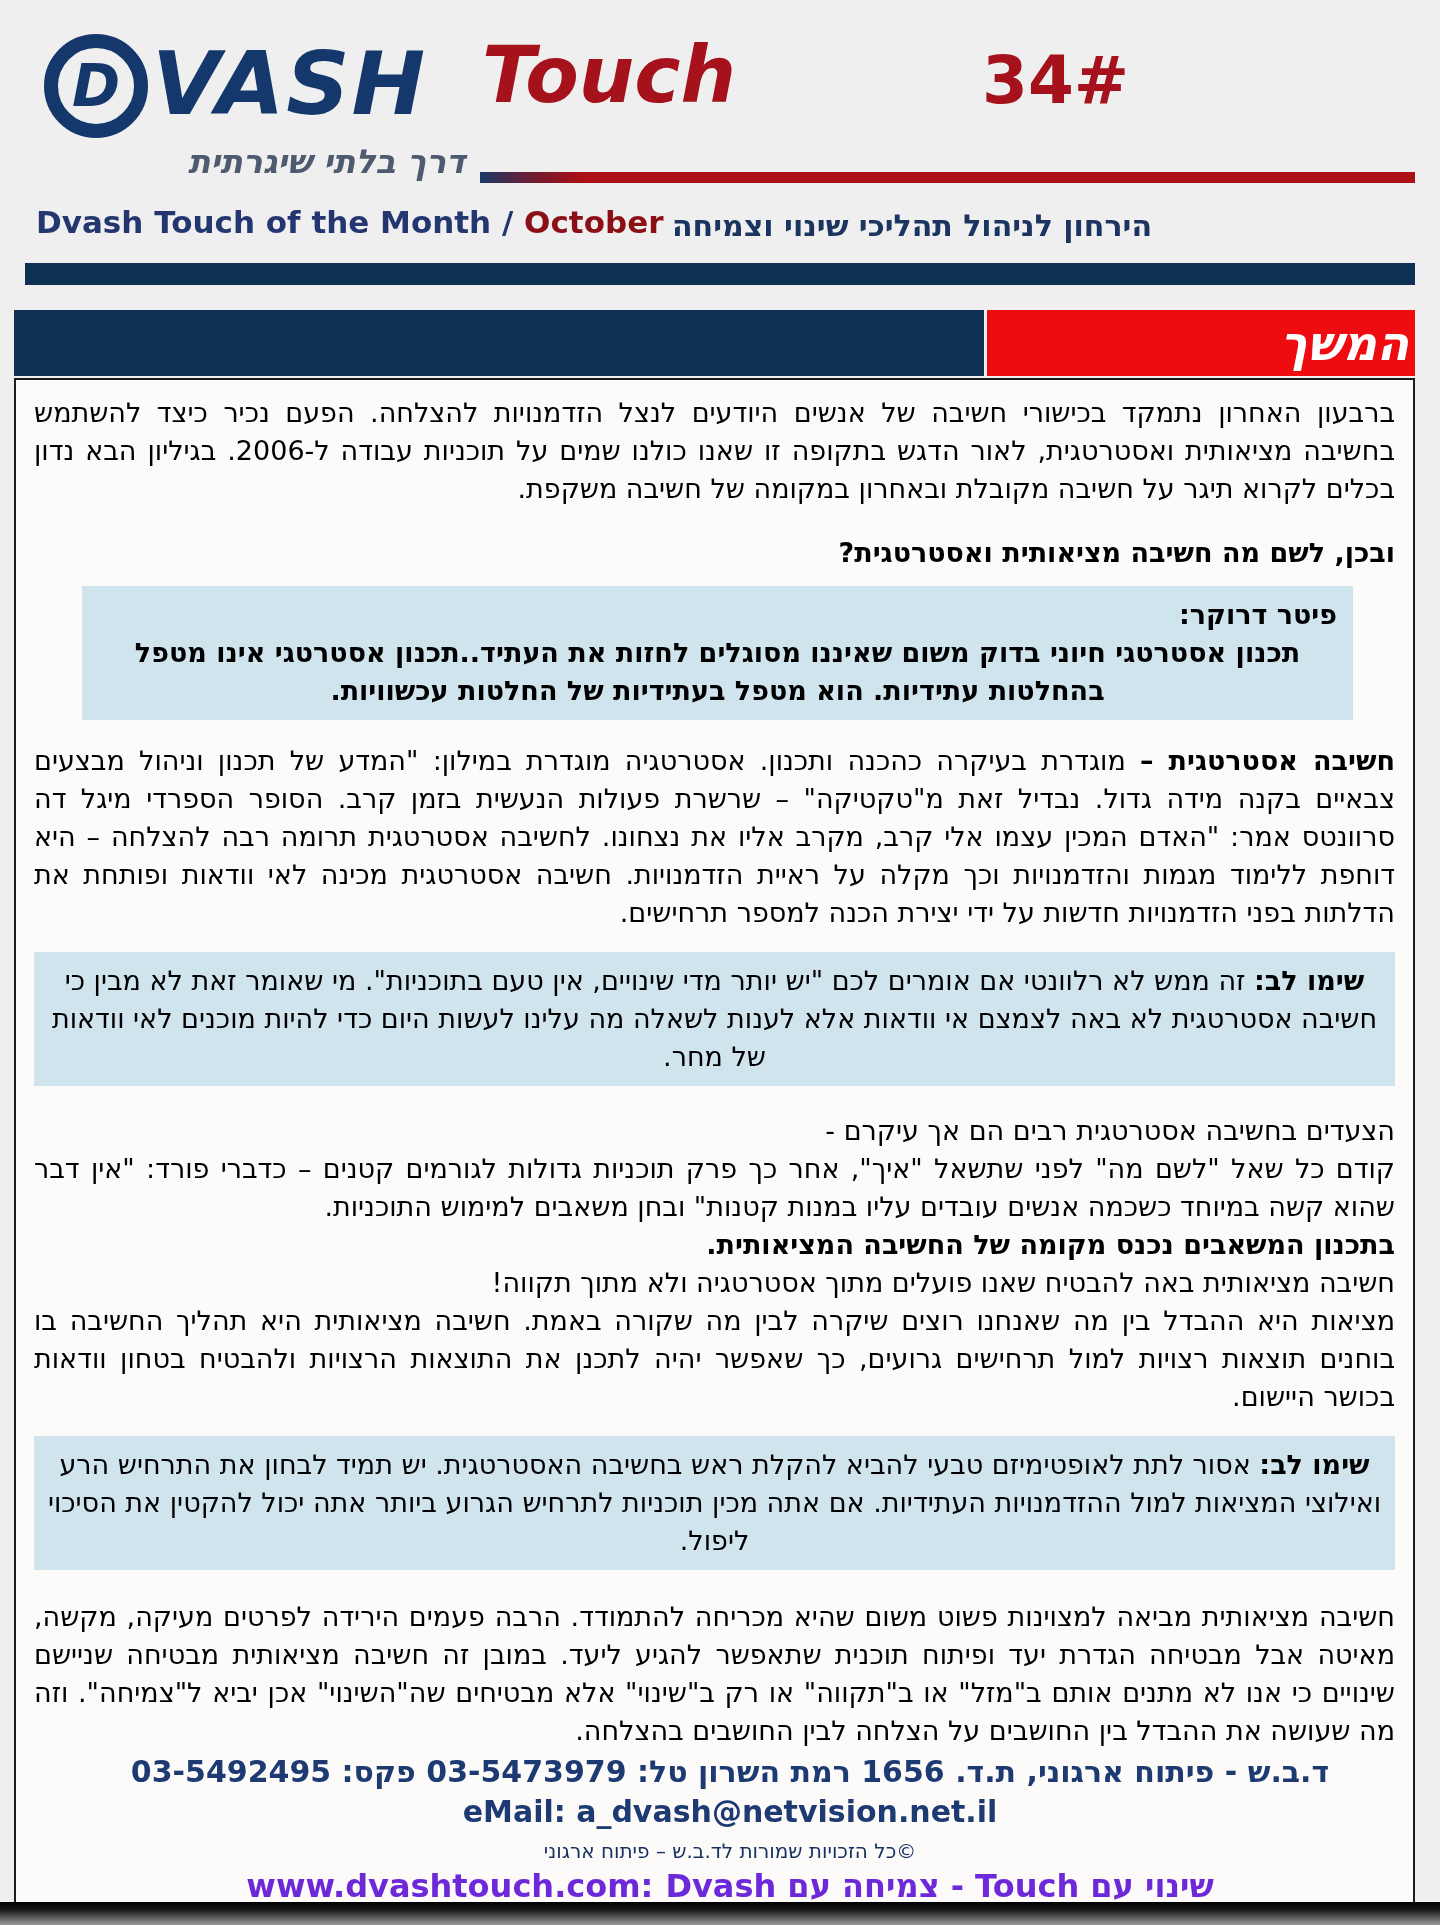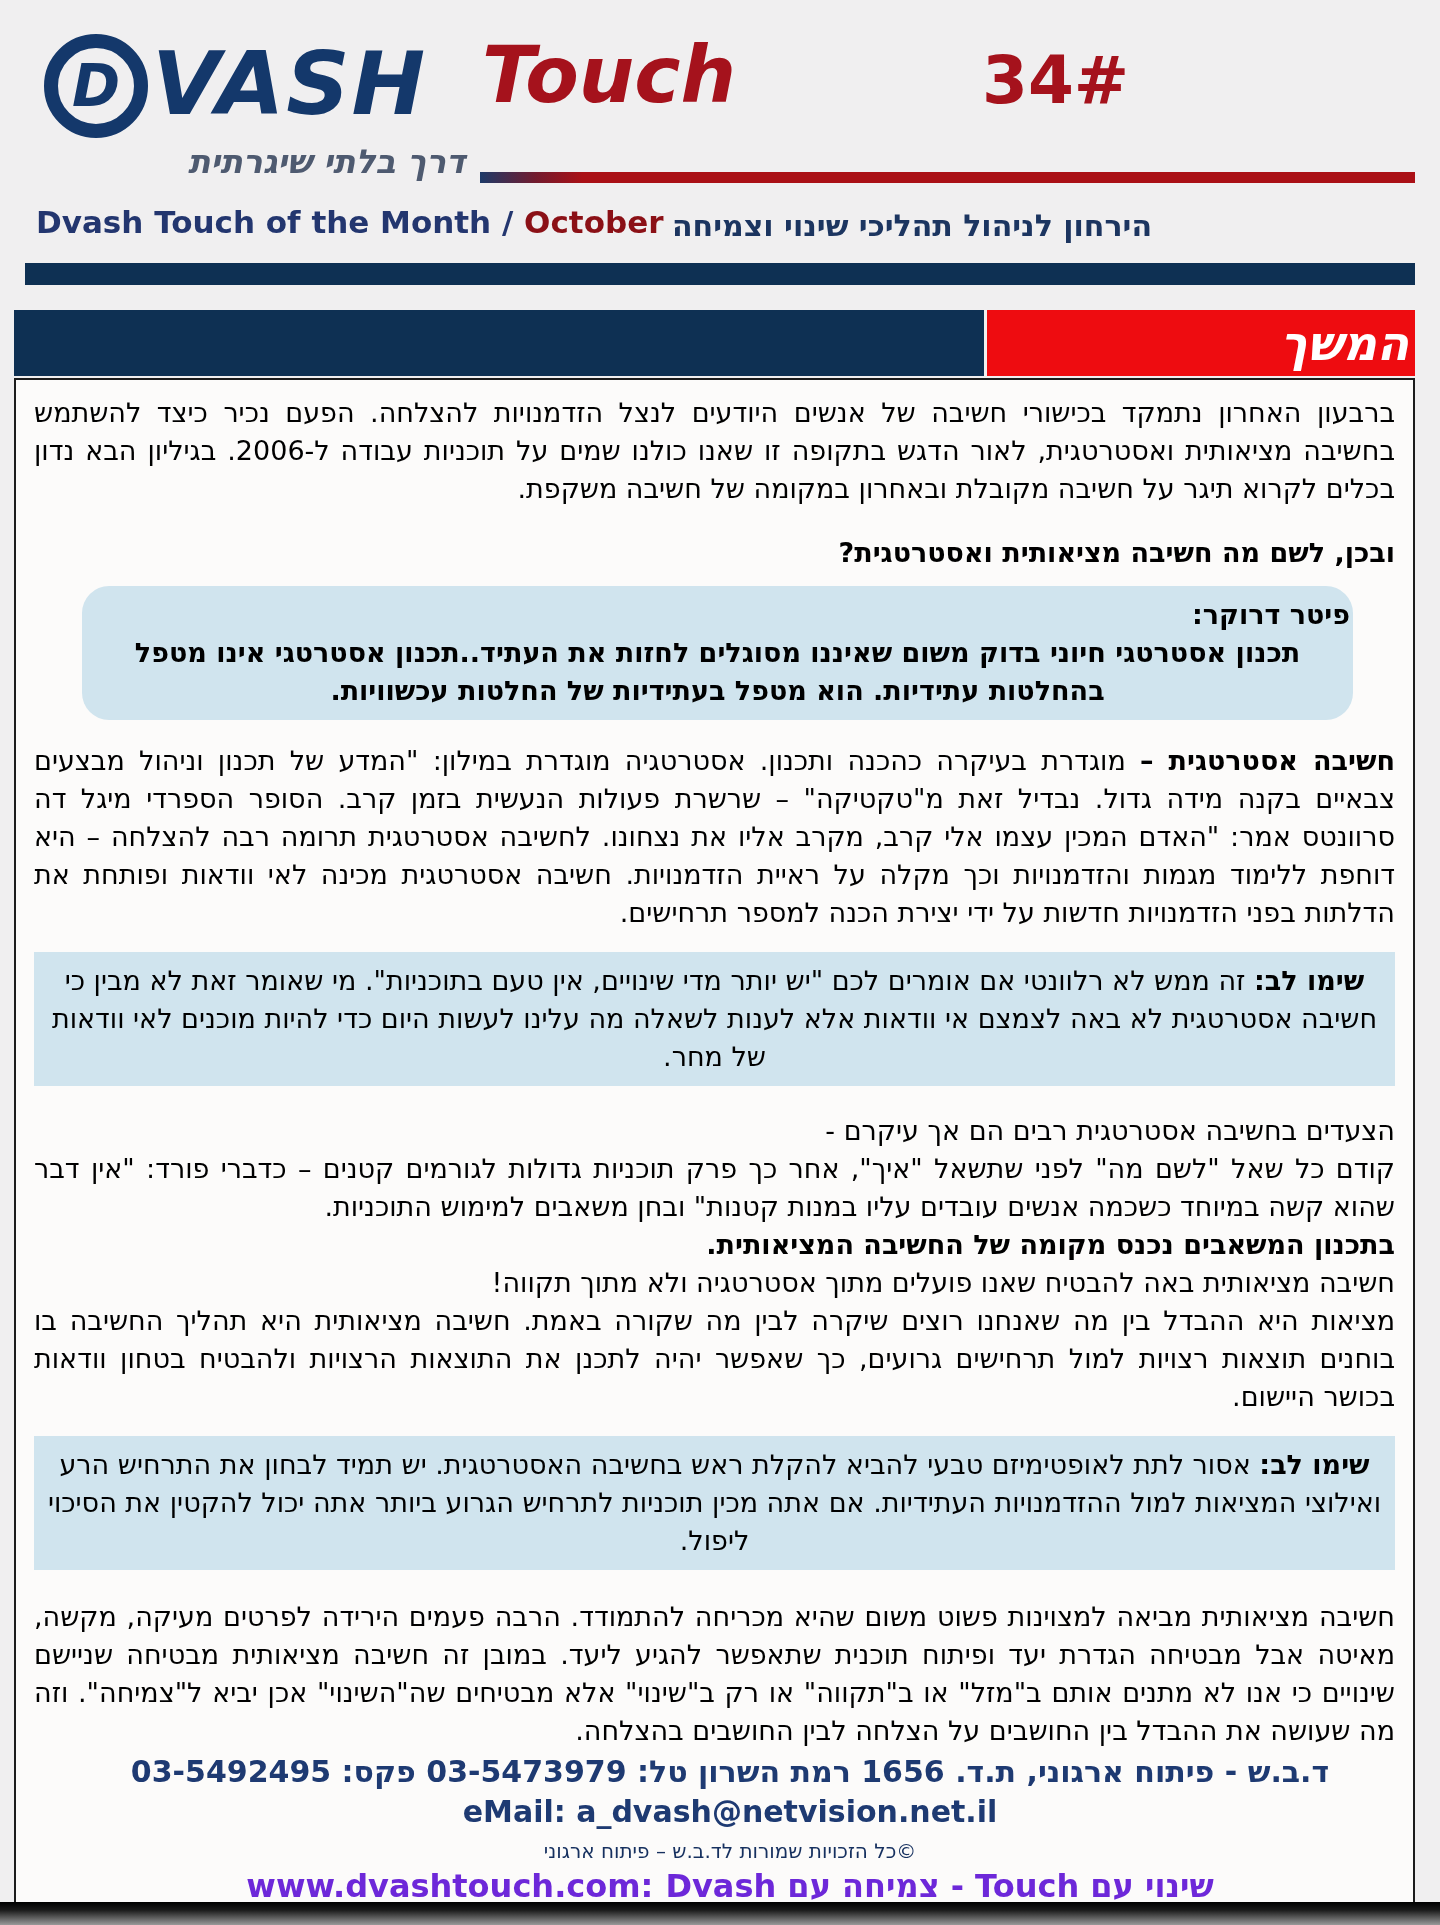--- a/index.html
+++ b/index.html
@@ -25,21 +25,21 @@
   .banner .red{width:428px;margin-left:3px;background:#ee0c10;display:flex;align-items:center;justify-content:flex-end;box-sizing:border-box;}
   .banner .red .cont{color:#ffffff;font-size:47px;font-weight:bold;font-style:italic;line-height:1;padding-right:6px;}
 
   
   .content-box{position:absolute;left:14px;right:25px;top:378px;height:1527px;box-sizing:border-box;border:2px solid #1c1c1c;background:#fcfbfa;padding:14px 18px 10px 18px;overflow:hidden;
                direction:rtl;font-size:27px;line-height:38px;color:#000;}
   .para{text-align:justify;}
   .pre{white-space:pre-line;}
   .lead{font-weight:bold;}
   .question{font-weight:bold;margin:26px 0 10px 0;}
-  .quote-box{background:#d0e4ee;margin:14px 42px 22px 48px;padding:10px 3px;border-radius:27px;}
+  .quote-box{background:#d0e4ee;margin:14px 42px 22px 48px;padding:10px 16px;}
   .quote-box .author{font-weight:bold;text-align:right;}
   .quote-box .quote{font-weight:bold;text-align:center;}
   .note-box{background:#d0e4ee;margin:20px 0 26px 0;padding:10px 12px;text-align:center;}
   .strategic{margin-top:8px;}
   .steps-a{margin-top:6px;}
   .steps-b{font-weight:bold;text-align:right;}
   .closing{margin-top:28px;}
 
   
   .footer{position:absolute;left:0;right:0;top:1752px;text-align:center;margin-left:20px;}

